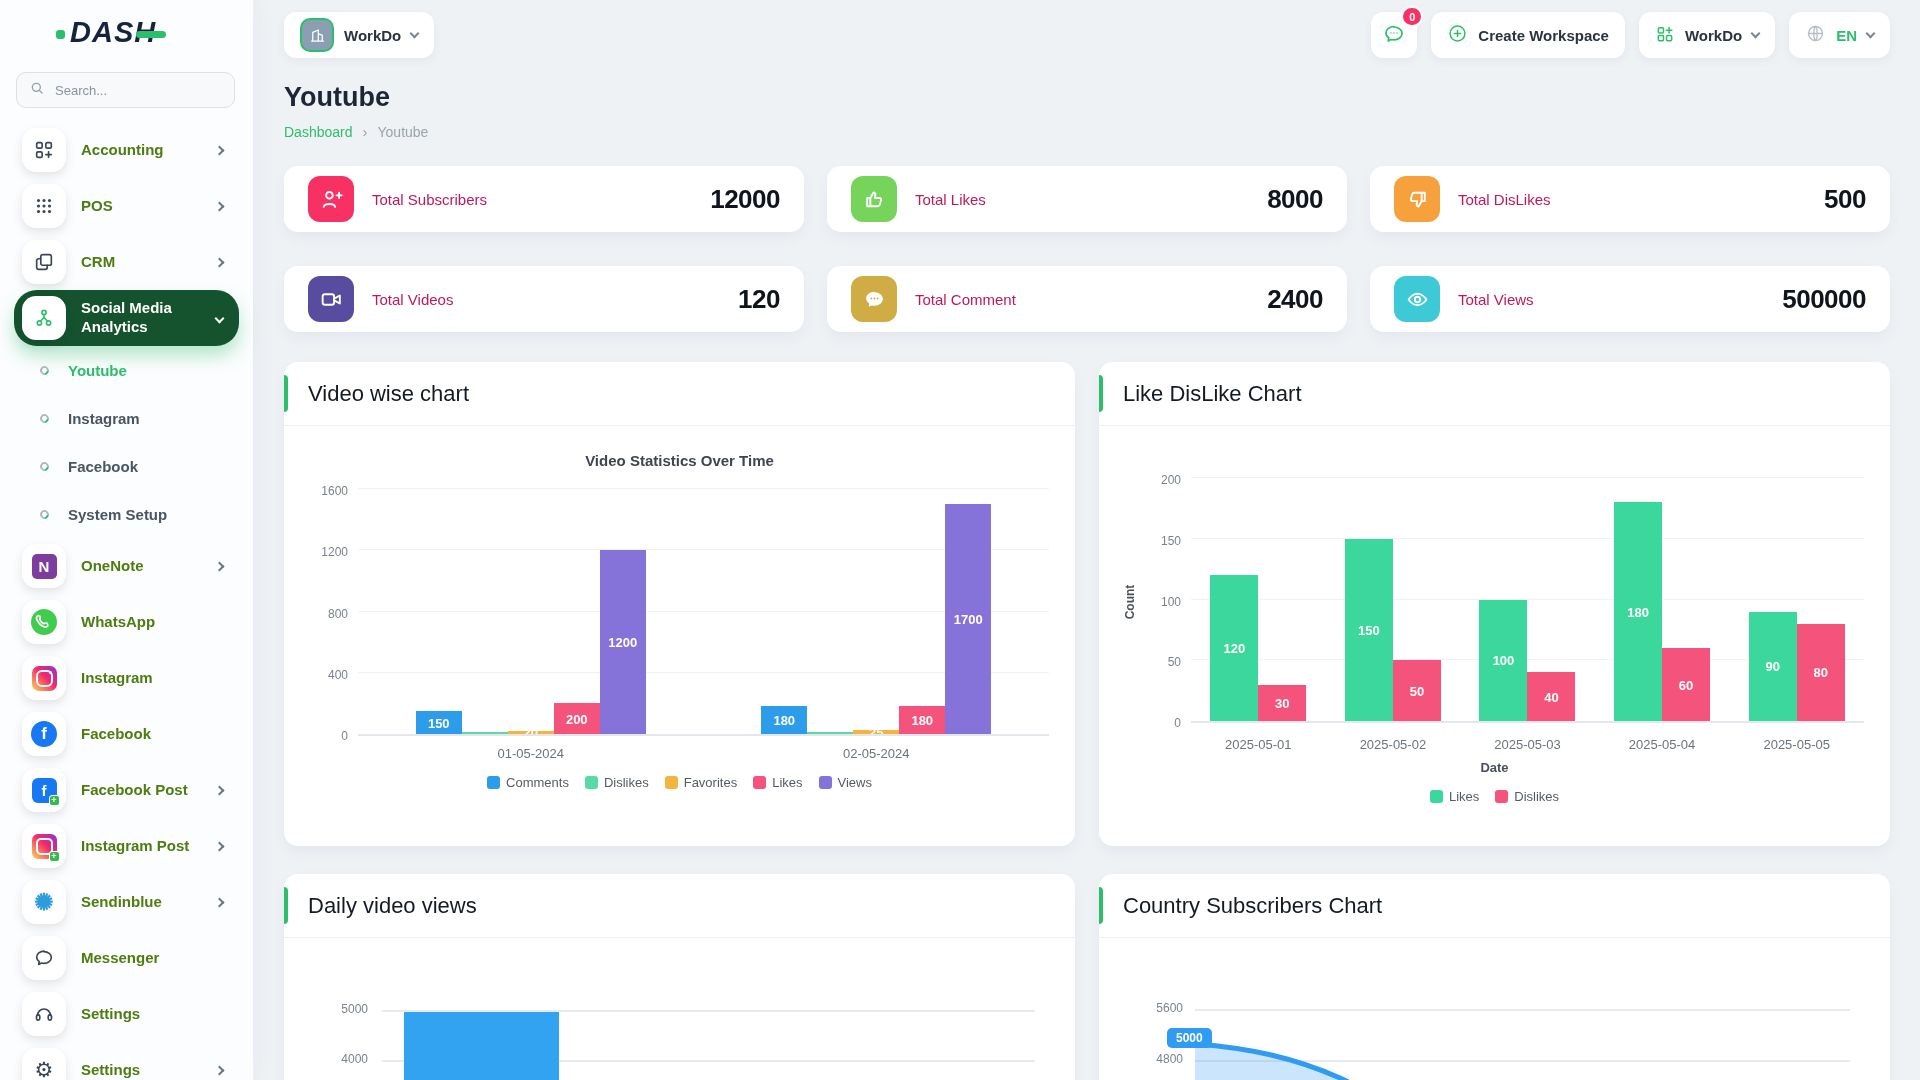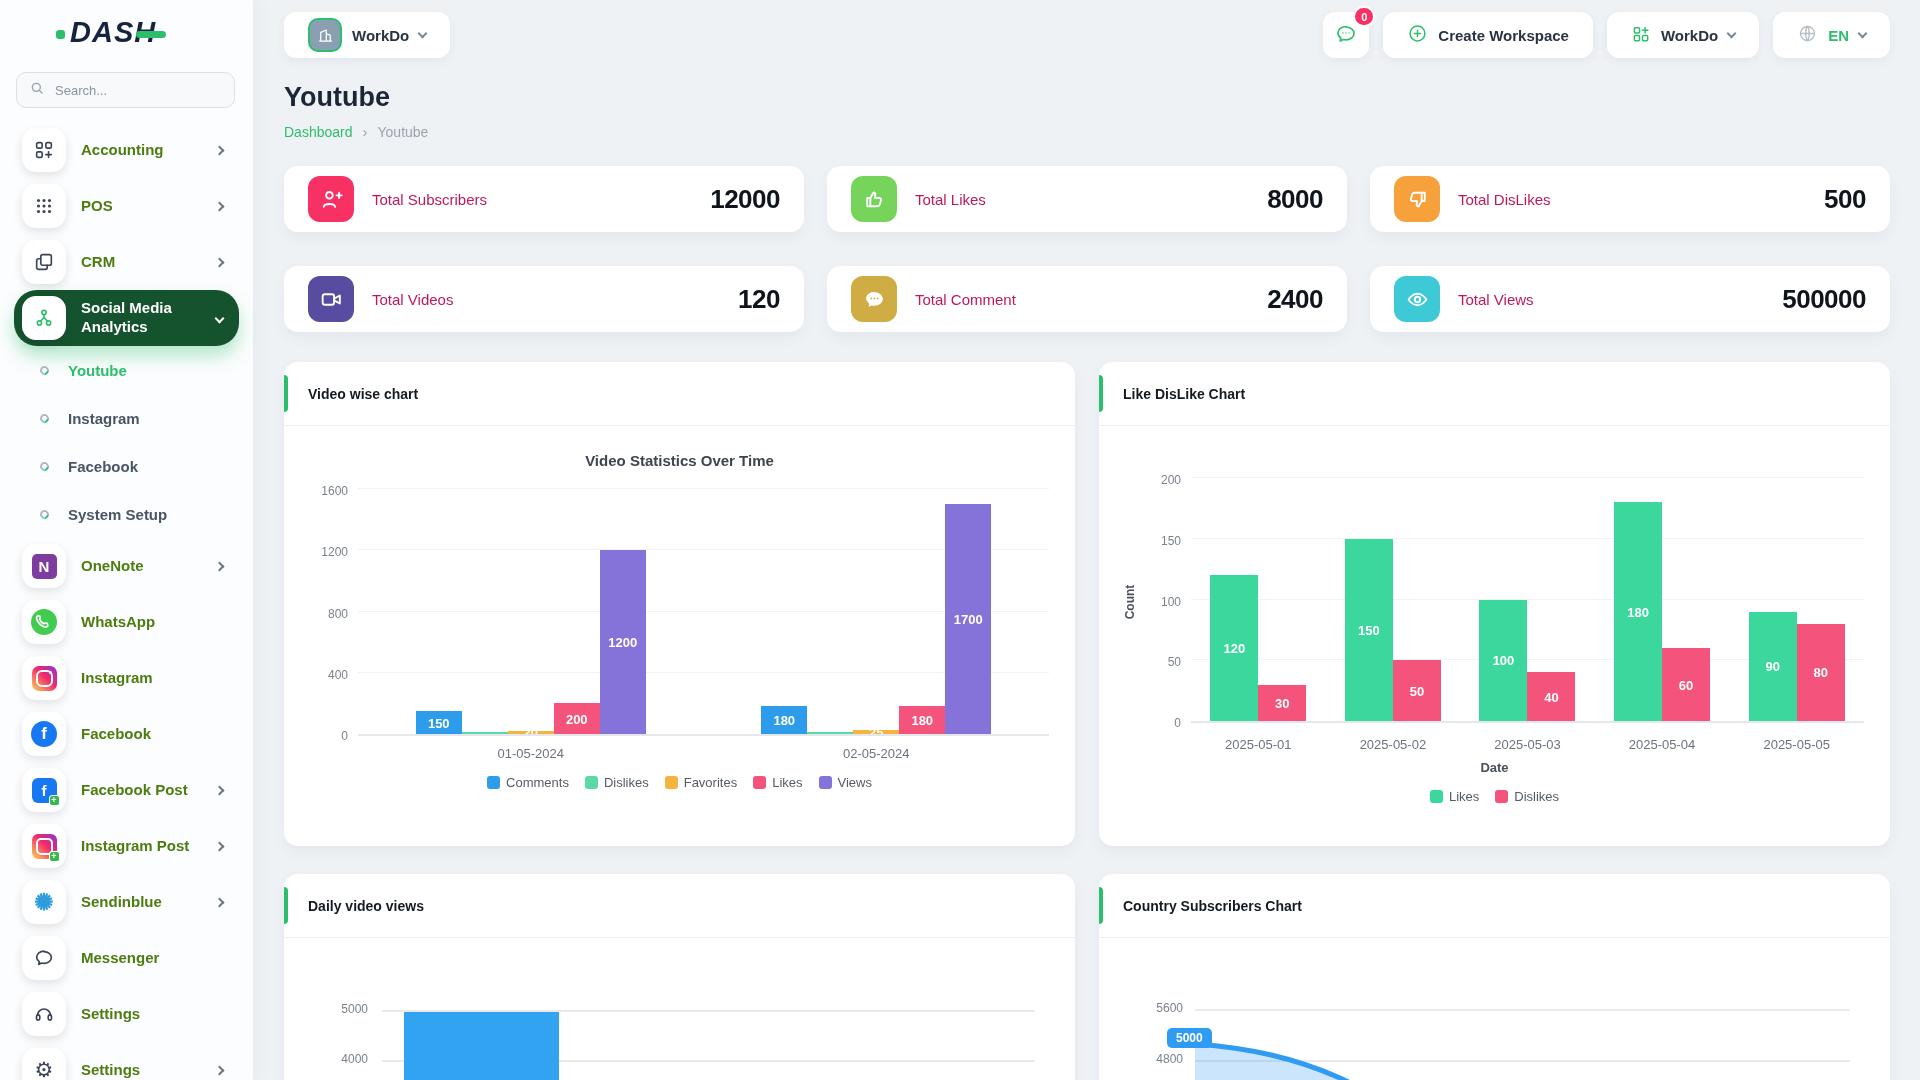--- a/index.html
+++ b/index.html
@@ -37,21 +37,21 @@
   .b-facebook{width:26px;height:26px;border-radius:50%;background:#1877F2;font-size:17px}
   .b-square{width:25px;height:25px;border-radius:6px;background:#1877F2;font-size:15px;position:relative}
   .b-square.ig{background:linear-gradient(45deg,#FFD556 0%,#F2286B 55%,#8A33DB 100%)}
   .b-square.ig::before{content:"";position:absolute;inset:4px;border:2px solid #fff;border-radius:5px}
   .corner-plus{position:absolute;right:-3px;bottom:-3px;width:11px;height:11px;background:#36B84C;border:1px solid #fff;border-radius:3px;color:#fff;font-size:9px;line-height:9px;text-align:center;font-weight:700}
   .b-sendin{color:#2D9CDB;font-size:23px;font-weight:700}
   .b-gear{color:#3A4557;font-size:21px}
   
   .main{position:absolute;left:253px;right:0;top:0;bottom:0;padding:12px 30px 0 31px}
   .topbar{display:flex;justify-content:space-between;align-items:center}
-  .chip{display:flex;align-items:center;gap:10px;background:#fff;border:0;border-radius:12px;height:46px;padding:0 24px;font-size:15px;font-weight:600;color:#2A3342;box-shadow:0 3px 10px rgba(30,40,60,.06);cursor:pointer;font-family:"Liberation Sans",sans-serif}
+  .chip{display:flex;align-items:center;gap:10px;background:#fff;border:0;border-radius:12px;height:46px;padding:0 16px;font-size:15px;font-weight:600;color:#2A3342;box-shadow:0 3px 10px rgba(30,40,60,.06);cursor:pointer;font-family:"Liberation Sans",sans-serif}
   .topbar-right{display:flex;gap:14px}
   .ws-ico{width:34px;height:34px;border-radius:10px;background:#8AA0B2;border:2px solid #2DBE6C;display:flex;align-items:center;justify-content:center}
   .ws-ico svg{width:19px;height:19px}
   .icon-chip{width:46px;padding:0;justify-content:center;position:relative}
   .badge{position:absolute;top:-6px;right:-6px;min-width:21px;height:21px;border-radius:11px;background:#F73164;color:#fff;font-size:11px;font-weight:700;display:flex;align-items:center;justify-content:center;padding:0 6px;border:2px solid #fff}
   .caret{width:7px;height:7px;border-right:2px solid #7B8794;border-bottom:2px solid #7B8794;transform:rotate(45deg);margin-top:-3px}
   .lang-txt{color:#2DBE6C;font-weight:700}
   .page-title{font-size:27px;font-weight:700;color:#1D2636;margin:24px 0 10px}
   .breadcrumb{display:flex;align-items:flex-end;gap:10px;font-size:14px;margin-bottom:26px}
   .bc-home{color:#2DBE6C;cursor:pointer}
@@ -63,21 +63,21 @@
   .stat-ico{width:46px;height:46px;min-width:46px;border-radius:12px;display:flex;align-items:center;justify-content:center}
   .stat-ico svg{width:25px;height:25px}
   .stat-label{flex:1;font-size:15px;font-weight:400;color:#be185d}
   .stat-value{font-size:26px;font-weight:800;color:#10141C;letter-spacing:-.5px}
   
   .charts-grid{display:grid;grid-template-columns:1fr 1fr;gap:24px;margin-bottom:28px}
   .chart-card{background:#fff;border-radius:14px;box-shadow:0 6px 14px rgba(24,39,75,.05);overflow:hidden;height:484px}
   .chart-card.short{height:420px}
   .card-head{position:relative;height:64px;display:flex;align-items:center;padding:0 24px;border-bottom:1px solid #EDF0F2}
   .card-head::before{content:"";position:absolute;left:0;top:13px;bottom:13px;width:4px;background:#2DBE6C;border-radius:0 4px 4px 0}
-  .card-title{font-size:14px;font-weight:700;color:#141A24}
+  .card-title{font-size:22px;font-weight:400;color:#141A24}
   .card-body{padding:12px 26px 0}
   
   .bchart-title{text-align:center;font-size:15px;font-weight:700;color:#3F4550;margin:14px 0 22px}
   .bc-row{display:flex;position:relative}
   .bc-ylabel-col{width:18px;position:relative}
   .bc-ylabel{position:absolute;left:-12px;top:50%;transform:translateY(-50%) rotate(-90deg);font-size:12px;font-weight:700;color:#4A505B;white-space:nowrap}
   .bc-y{width:48px;position:relative}
   .bc-ylab{position:absolute;right:10px;transform:translateY(50%);font-size:12px;color:#7A828C}
   .bc-plot{flex:1;position:relative;border-bottom:2px solid #E4E8EC}
   .gridline{position:absolute;left:0;right:0;height:1px;background:#F0F2F4}

